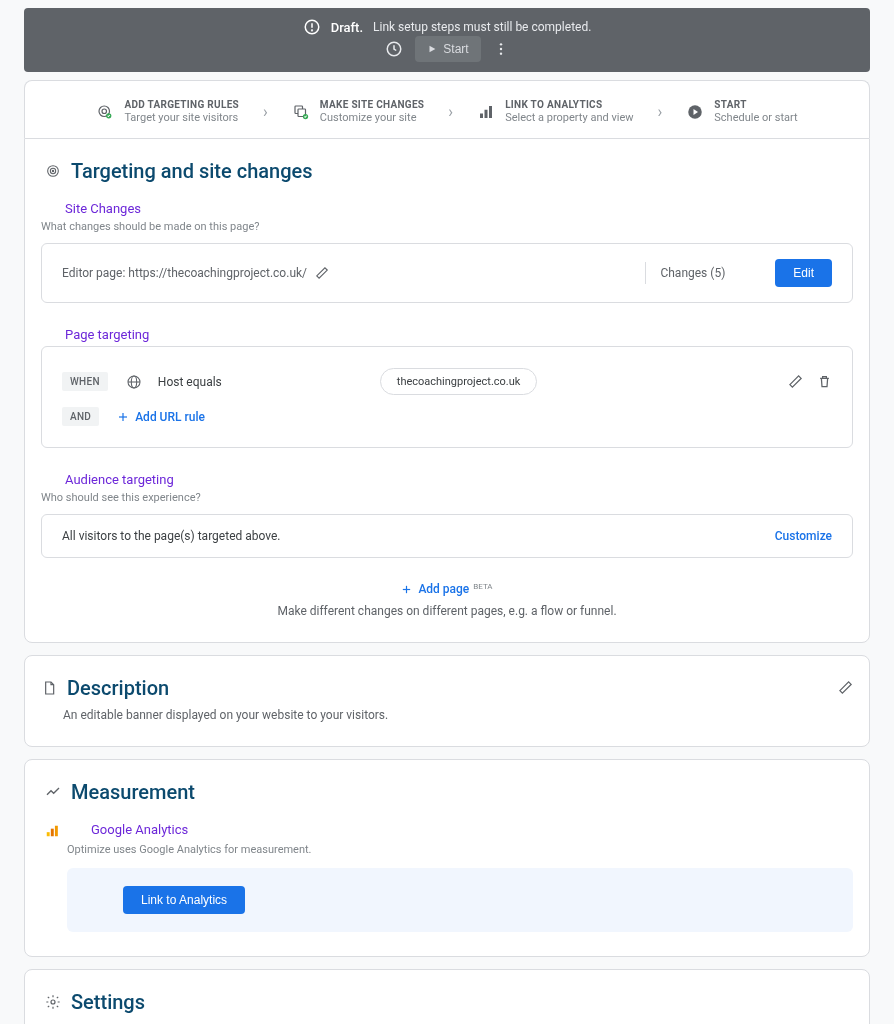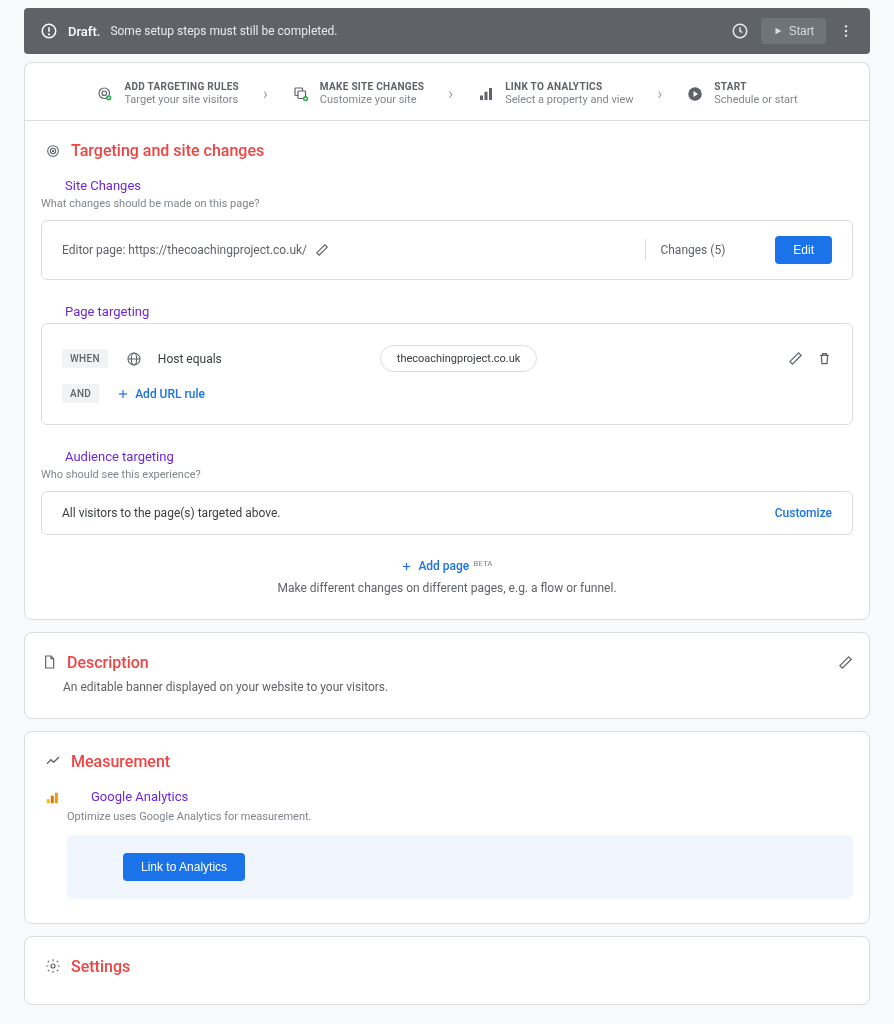--- a/index.html
+++ b/index.html
@@ -1,36 +1,36 @@
 <!DOCTYPE html>
 <html><head>
 <meta charset="utf-8">
 <style>
   * { box-sizing: border-box; margin: 0; padding: 0; }
   body { font-family: Roboto, Arial, sans-serif; background: #f8f9fa; color: #202124; font-size: 13px; }
   
-  .banner { background: #5f6368; color: #fff; display: flex; align-items: center; padding: 10px 16px; margin: 8px 24px 0; border-radius: 4px; }
+  .banner { background: #5f6368; color: #fff; display: flex; align-items: center; padding: 10px 16px; margin: 8px 24px 0; border-radius: 4px; flex-direction: column; }
   .banner-left { display: flex; align-items: center; gap: 10px; flex: 1; }
   .banner-status { font-weight: 500; }
   .banner-msg { color: #e8eaed; font-size: 12px; }
   .banner-right { display: flex; align-items: center; gap: 12px; }
   .start-btn { background: #6f7478; color: #dadce0; border: none; padding: 6px 12px; border-radius: 4px; font-size: 12px; display: flex; align-items: center; gap: 6px; cursor: pointer; }
   
   .stepper { display: flex; justify-content: center; align-items: center; gap: 24px; padding: 18px 0 14px; background: #fff; margin: 8px 24px 0; border: 1px solid #dadce0; border-bottom: none; border-radius: 8px 8px 0 0; }
   .step { display: flex; align-items: center; gap: 10px; }
   .step-icon { width: 18px; height: 18px; display:flex; align-items:center; justify-content:center; color:#5f6368; }
   .step-text { line-height: 1.2; }
   .step-title { font-size: 10px; font-weight: 700; color: #5f6368; letter-spacing: .3px; }
   .step-sub { font-size: 11px; color: #80868b; }
   .chevron { color: #9aa0a6; font-size: 16px; }
   
   .panel { background: #fff; border: 1px solid #dadce0; margin: 0 24px 12px; padding: 20px 16px 24px; border-radius: 0 0 8px 8px; }
   .panel.sep { border-radius: 8px; margin-top: 0; }
   .section-title-row { display: flex; align-items: center; gap: 10px; margin-bottom: 18px; padding-left: 4px; }
-  .section-title { font-size: 16px; font-weight: 500; color: #ef4444; }
+  .section-title { font-size: 20px; font-weight: 500; color: #0c4a6e; }
   
   .sub-heading { font-size: 13px; font-weight: 400; color: #6d28d9; margin-bottom: 4px; margin-left: 24px; }
   .sub-desc { font-size: 11px; color: #80868b; margin-bottom: 10px; }
   
   .card { border: 1px solid #dadce0; border-radius: 6px; padding: 15px 20px; margin-bottom: 24px; }
   .editor-row { display: flex; align-items: center; gap: 8px; }
   .editor-label { font-size: 12px; color: #5f6368; }
   .editor-row-right { margin-left: auto; display: flex; align-items: center; gap: 14px; }
   .divider-v { width: 1px; height: 22px; background: #dadce0; }
   .changes-text { font-size: 12px; color: #5f6368; }
@@ -70,21 +70,21 @@
 <div class="banner">
   <div class="banner-left">
     <span>
       <svg width="18" height="18" viewBox="0 0 24 24" fill="none" stroke="#fff" stroke-width="2">
           <circle cx="12" cy="12" r="9"></circle>
           <line x1="12" y1="7" x2="12" y2="13"></line>
           <circle cx="12" cy="16.5" r="0.5" fill="#fff"></circle>
         </svg>
     </span>
     <span class="banner-status">Draft.</span>
-    <span class="banner-msg">Some setup steps must still be completed.</span>
+    <span class="banner-msg">Link setup steps must still be completed.</span>
   </div>
   <div class="banner-right">
     <span class="icon-btn">
       <svg width="18" height="18" viewBox="0 0 24 24" fill="none" stroke="#e8eaed" stroke-width="2">
           <circle cx="12" cy="12" r="9"></circle>
           <polyline points="12 7 12 12 15 14"></polyline>
         </svg>
     </span>
     <button class="start-btn">
       <svg width="10" height="10" viewBox="0 0 24 24" fill="#dadce0">

